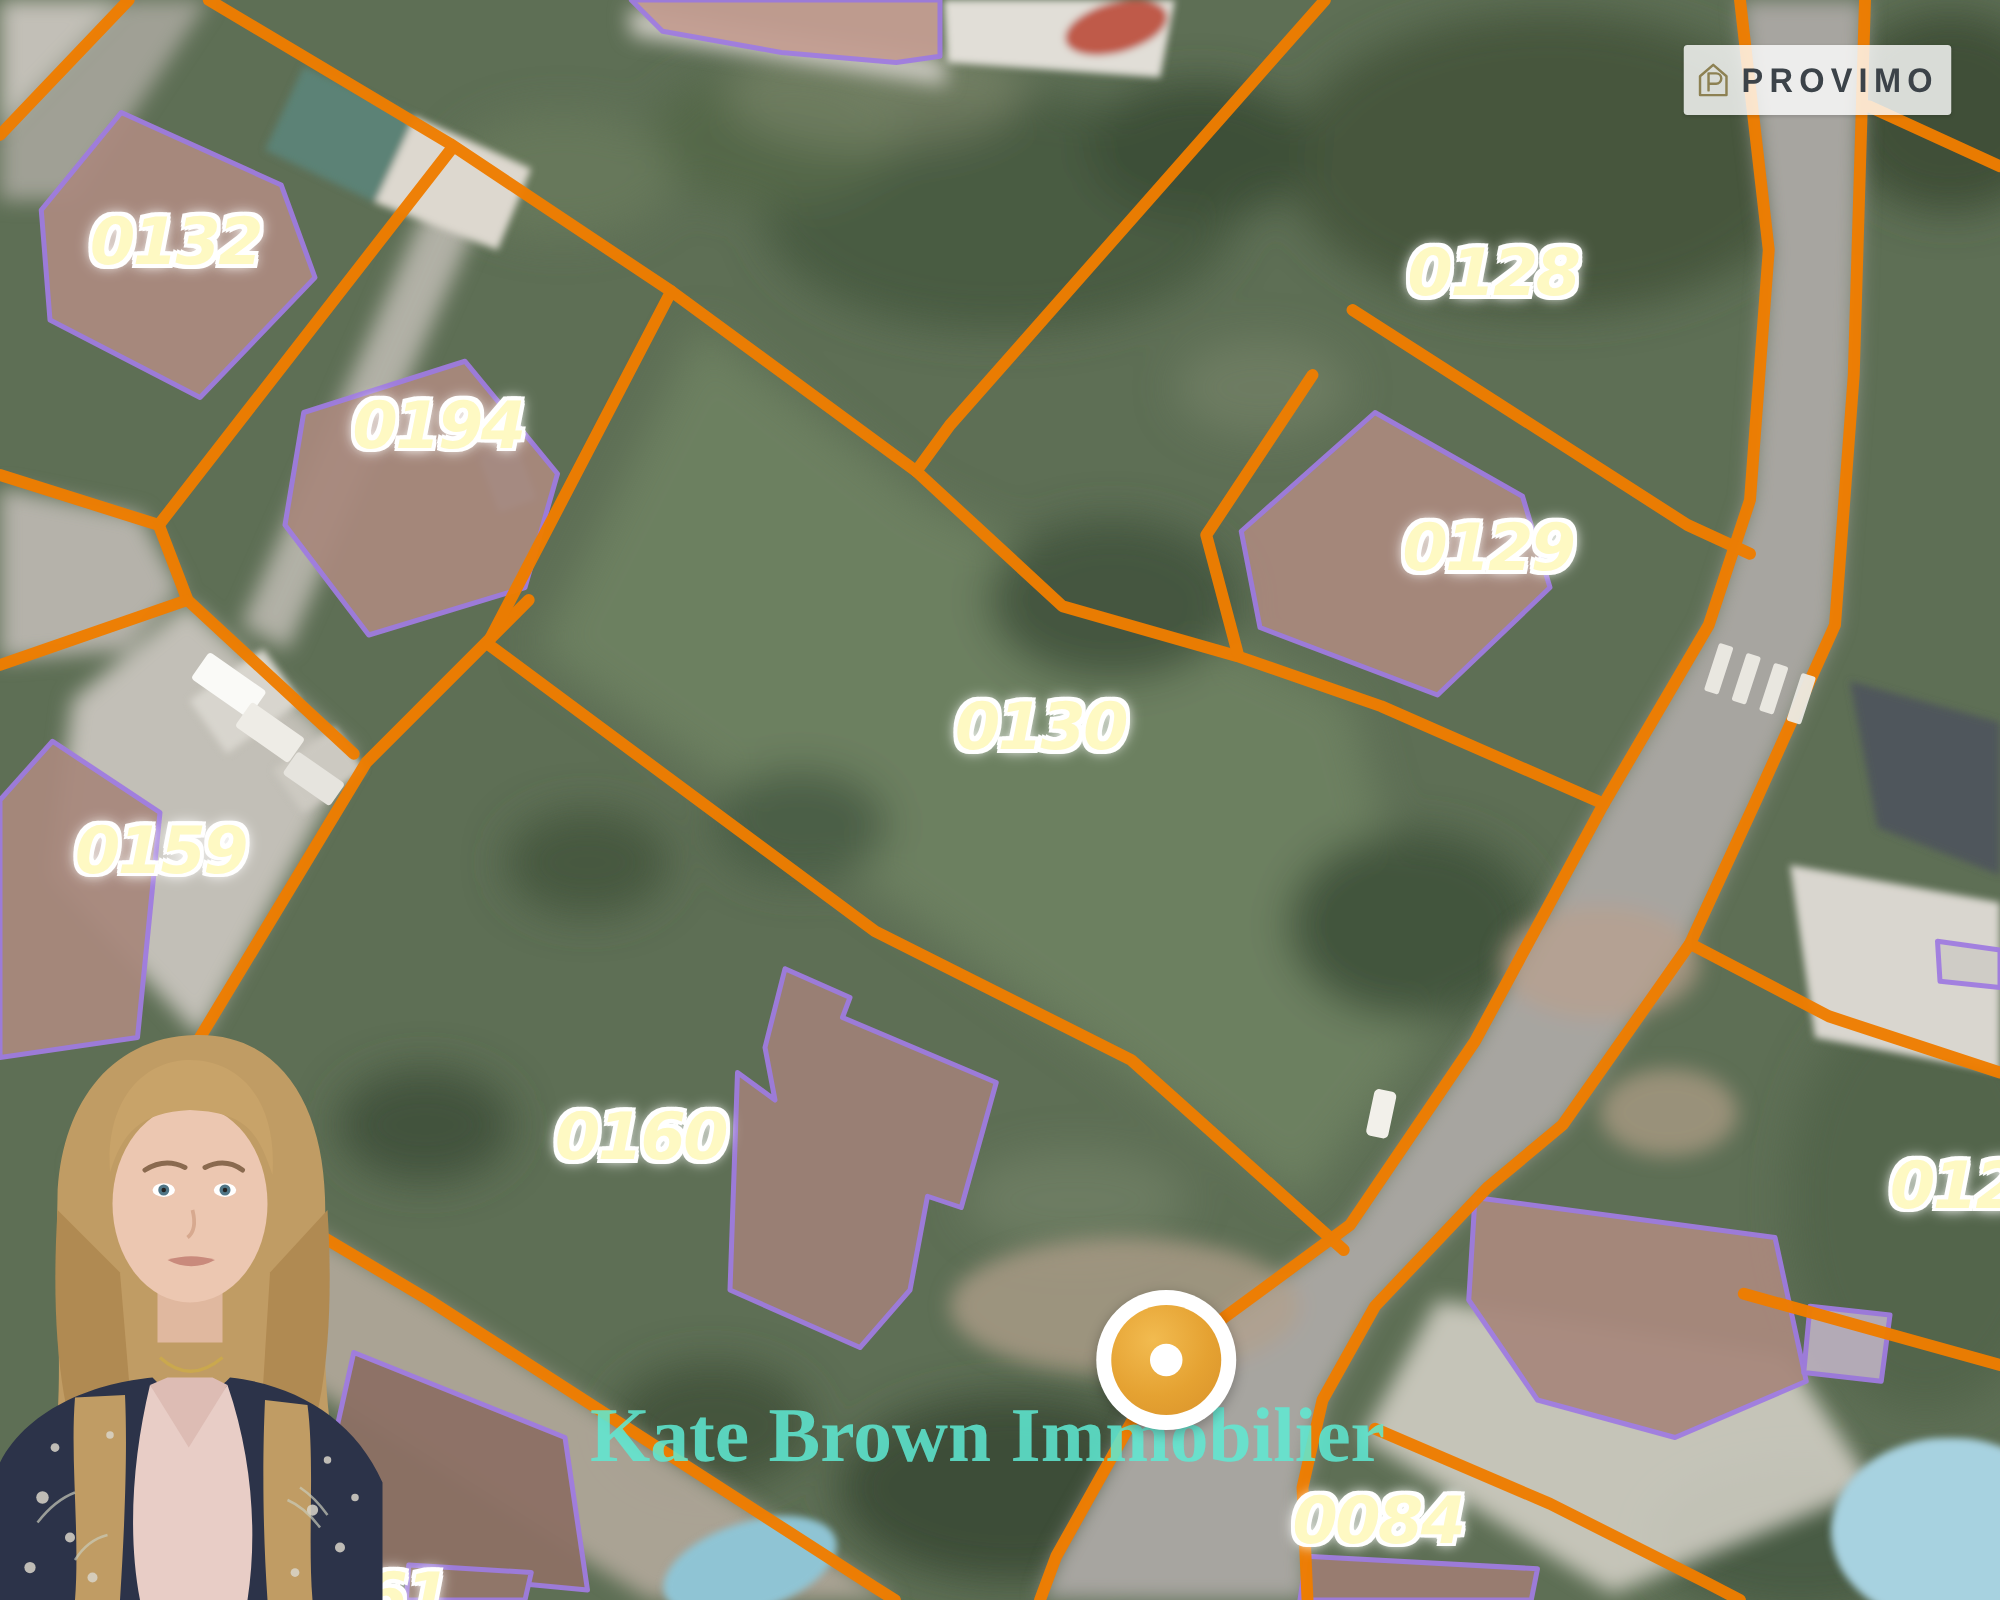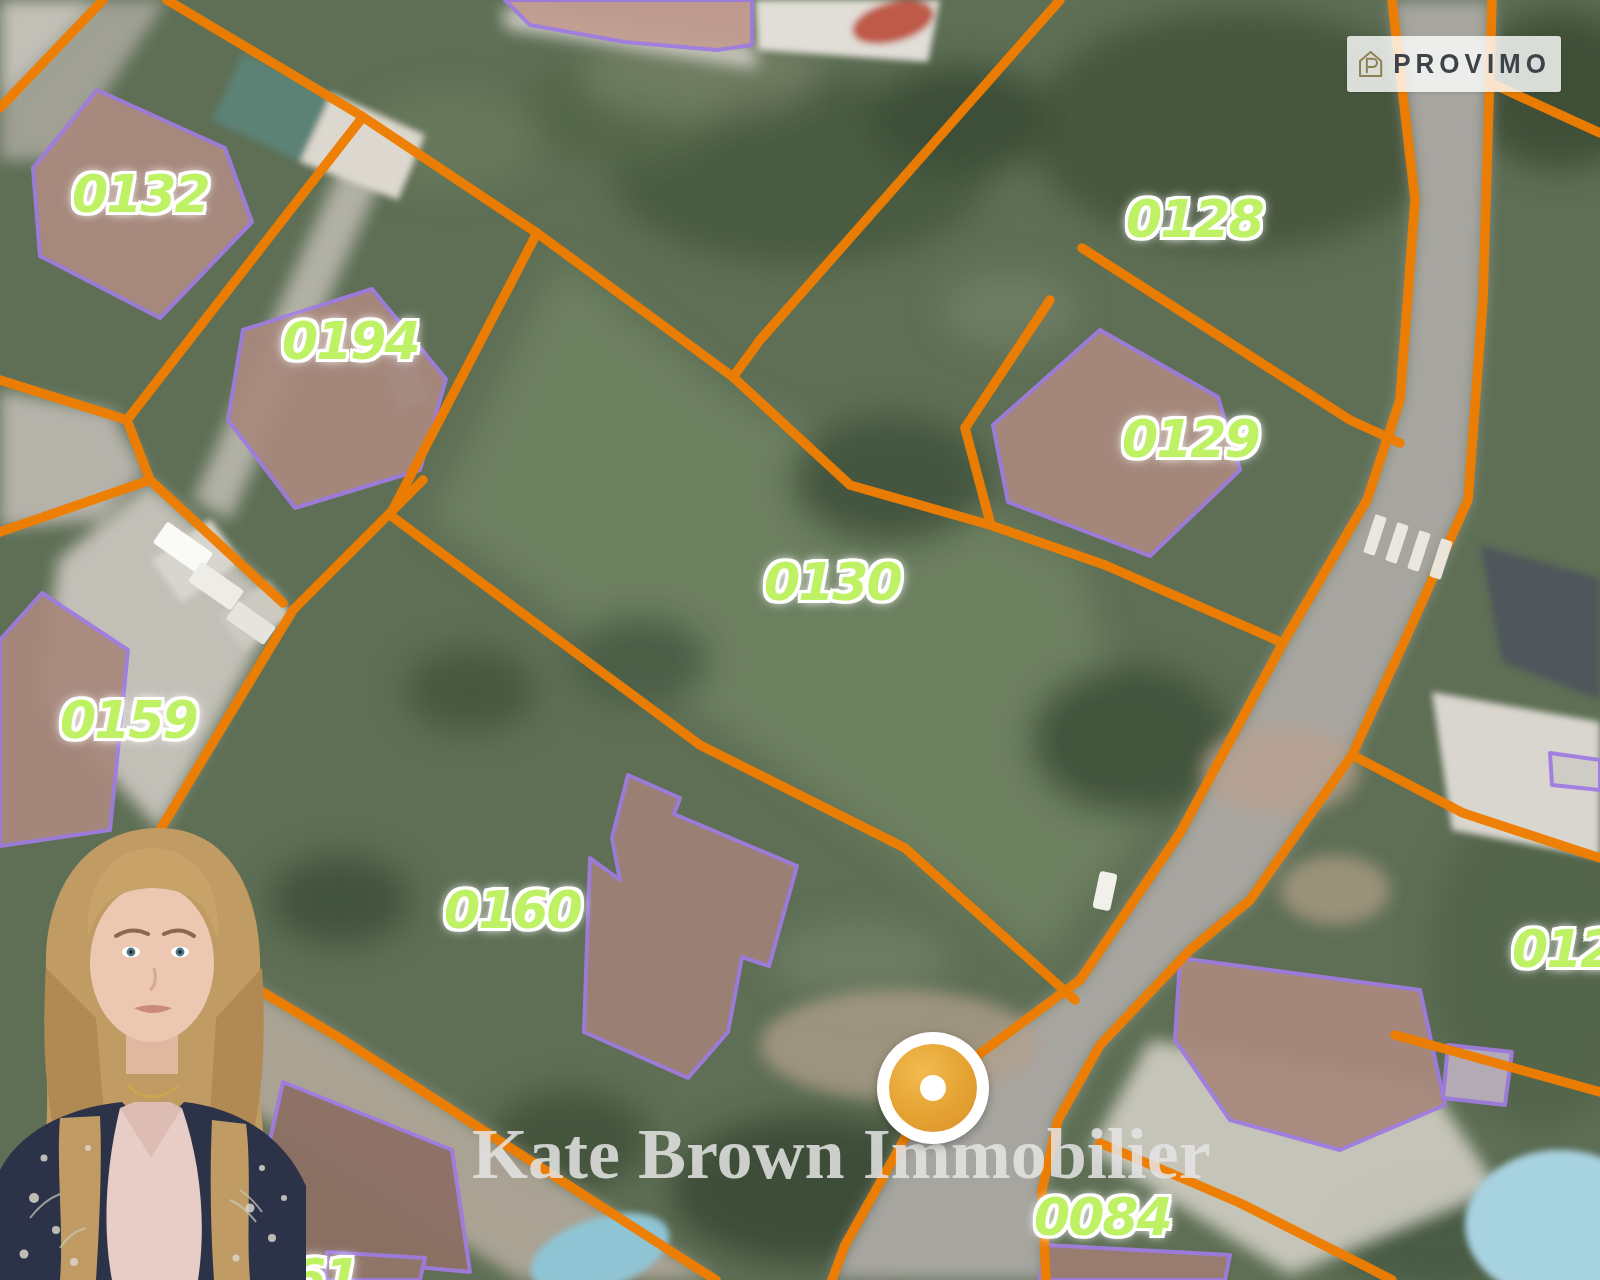--- a/index.html
+++ b/index.html
@@ -1,25 +1,25 @@
 <!DOCTYPE html>
 <html><head>
 <meta charset="utf-8">
 <style>
   html,body{margin:0;padding:0;background:#222;}
   #stage{position:relative;width:1600px;height:1280px;overflow:hidden;
          font-family:"DejaVu Sans","Liberation Sans",sans-serif;background:#5e6f55;}
   #stage svg.scene{position:absolute;left:0;top:0;}
   .plabel{position:absolute;font-family:"DejaVu Sans","Liberation Sans",sans-serif;
     font-weight:bold;font-style:italic;font-size:52px;letter-spacing:-2px;line-height:1;
-    color:#bef264;white-space:nowrap;
+    color:#fef9c3;white-space:nowrap;
     text-shadow:-3px -3px 0 #fff,3px -3px 0 #fff,-3px 3px 0 #fff,3px 3px 0 #fff,
                 -3px 0 0 #fff,3px 0 0 #fff,0 -3px 0 #fff,0 3px 0 #fff,0 0 9px #fff,0 0 14px rgba(255,255,255,.95);}
   #watermark{position:absolute;left:472px;top:1118px;font-family:"Liberation Serif","DejaVu Serif",serif;
-    font-size:72px;font-weight:600;color:#e5e5e5;opacity:.85;white-space:nowrap;line-height:1;}
+    font-size:62px;font-weight:600;color:#5eead4;opacity:.85;white-space:nowrap;line-height:1;}
   #logo{position:absolute;left:1347px;top:36px;width:214px;height:56px;background:rgba(255,255,255,.8);
     border-radius:3px;display:flex;align-items:center;gap:9px;padding:0 10px;box-sizing:border-box;
     box-shadow:0 1px 3px rgba(0,0,0,.12);}
   #logo .brand{font-family:"Liberation Sans","DejaVu Sans",sans-serif;font-size:26px;font-weight:600;
     letter-spacing:5px;color:#3c4349;transform:scaleY(1.05);}
   #marker{position:absolute;left:877px;top:1032px;width:112px;height:112px;border-radius:50%;
     background:#fff;box-shadow:0 3px 10px rgba(0,0,0,.28);}
   #marker .inner{position:absolute;left:12px;top:12px;width:88px;height:88px;border-radius:50%;
     background:radial-gradient(circle at 38% 32%,#f2bb50 0%,#e5a232 55%,#d9922a 100%);}
   #marker .dot{position:absolute;left:43px;top:43px;width:26px;height:26px;border-radius:50%;background:#fff;}
@@ -142,21 +142,21 @@
       <rect x="204" y="560" width="24" height="52" rx="3" fill="#eeece6" transform="rotate(-55 216 586)"></rect>
       <rect x="240" y="600" width="22" height="46" rx="3" fill="#e6e4de" transform="rotate(-55 251 623)"></rect>
     </g>
   </svg>
 
   <div class="plabel" style="left:72px;top:168px">0132</div>
   <div class="plabel" style="left:282px;top:315px">0194</div>
   <div class="plabel" style="left:1126px;top:193px">0128</div>
   <div class="plabel" style="left:1122px;top:413px">0129</div>
   <div class="plabel" style="left:764px;top:556px">0130</div>
-  <div class="plabel" style="left:60px;top:694px">0159</div>
+  <div class="plabel" style="left:60px;top:655px">0159</div>
   <div class="plabel" style="left:444px;top:884px">0160</div>
   <div class="plabel" style="left:1034px;top:1191px">0084</div>
   <div class="plabel" style="left:1512px;top:923px">012</div>
   <div class="plabel" style="left:290px;top:1252px">61</div>
 
   <div id="watermark">Kate Brown Immobilier</div>
 
   <div id="marker">
     <div class="inner"></div>
     <div class="dot"></div>

